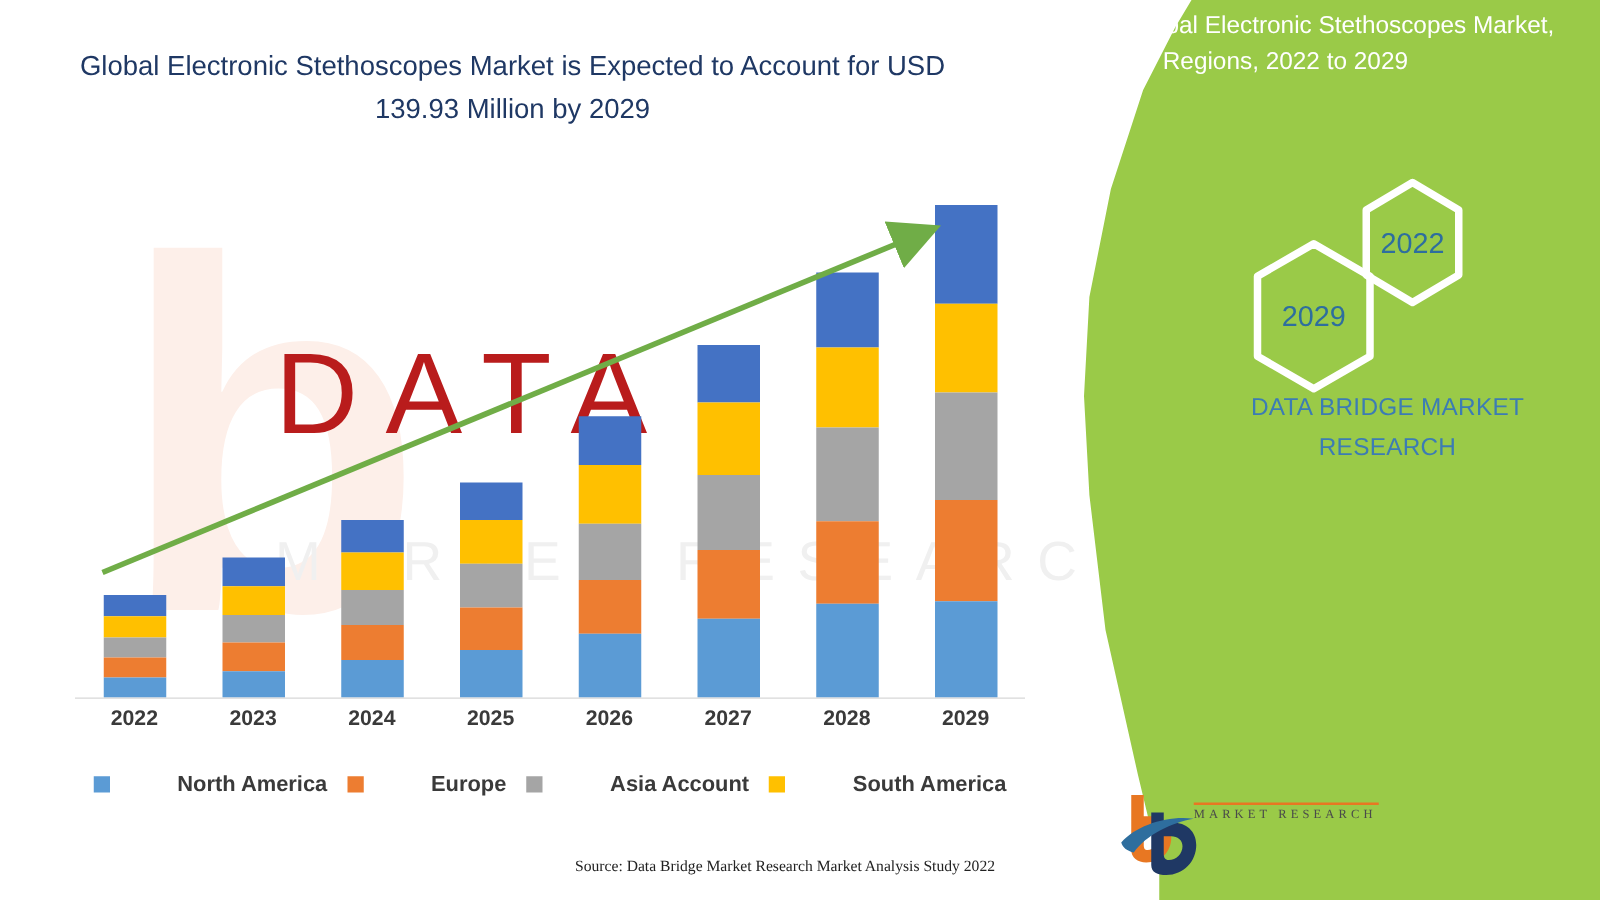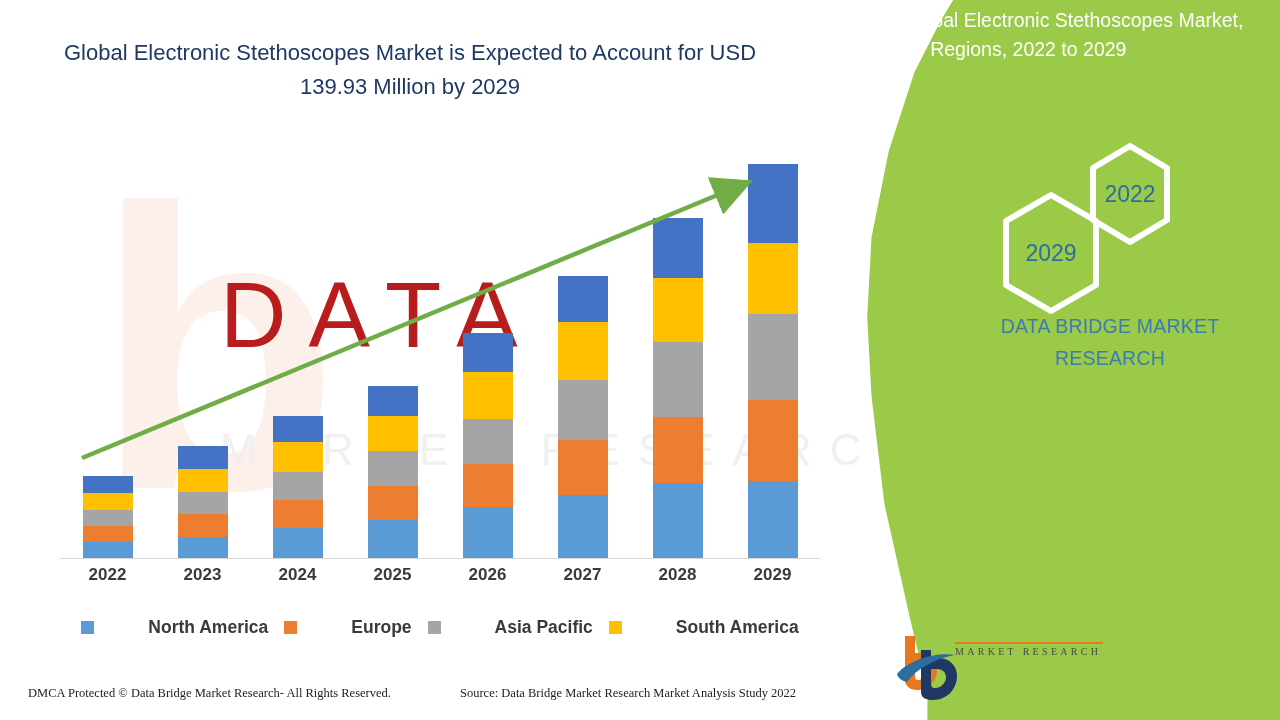--- a/index.html
+++ b/index.html
@@ -187,29 +187,28 @@
       <div class="leg-item">
         <span class="leg-sw" style="background: rgb(91, 155, 213);"></span>
         <span class="leg-tx">North America</span>
       </div>
       <div class="leg-item">
         <span class="leg-sw" style="background: rgb(237, 125, 49);"></span>
         <span class="leg-tx">Europe</span>
       </div>
       <div class="leg-item">
         <span class="leg-sw" style="background: rgb(165, 165, 165);"></span>
-        <span class="leg-tx">Asia Pacific</span>
+        <span class="leg-tx">Asia Account</span>
       </div>
       <div class="leg-item">
         <span class="leg-sw" style="background: rgb(255, 192, 0);"></span>
         <span class="leg-tx">South America</span>
       </div>
     </div>
 
-  <div class="foot-left">DMCA Protected © Data Bridge Market Research- All Rights Reserved.</div>
   <div class="foot-right">Source: Data Bridge Market Research Market Analysis Study 2022</div>
 
   <div class="green-panel"></div>
   <div class="panel-title">Global Electronic Stethoscopes Market, By Regions, 2022 to 2029</div>
 
   <div class="hex" id="hex-2022">
     <svg width="90" height="104" viewBox="0 0 90 104">
       <polygon points="45,4 82,26 82,78 45,100 8,78 8,26" fill="none" stroke="#ffffff" stroke-width="6" stroke-linejoin="round"></polygon>
     </svg>
     <span>2022</span>

